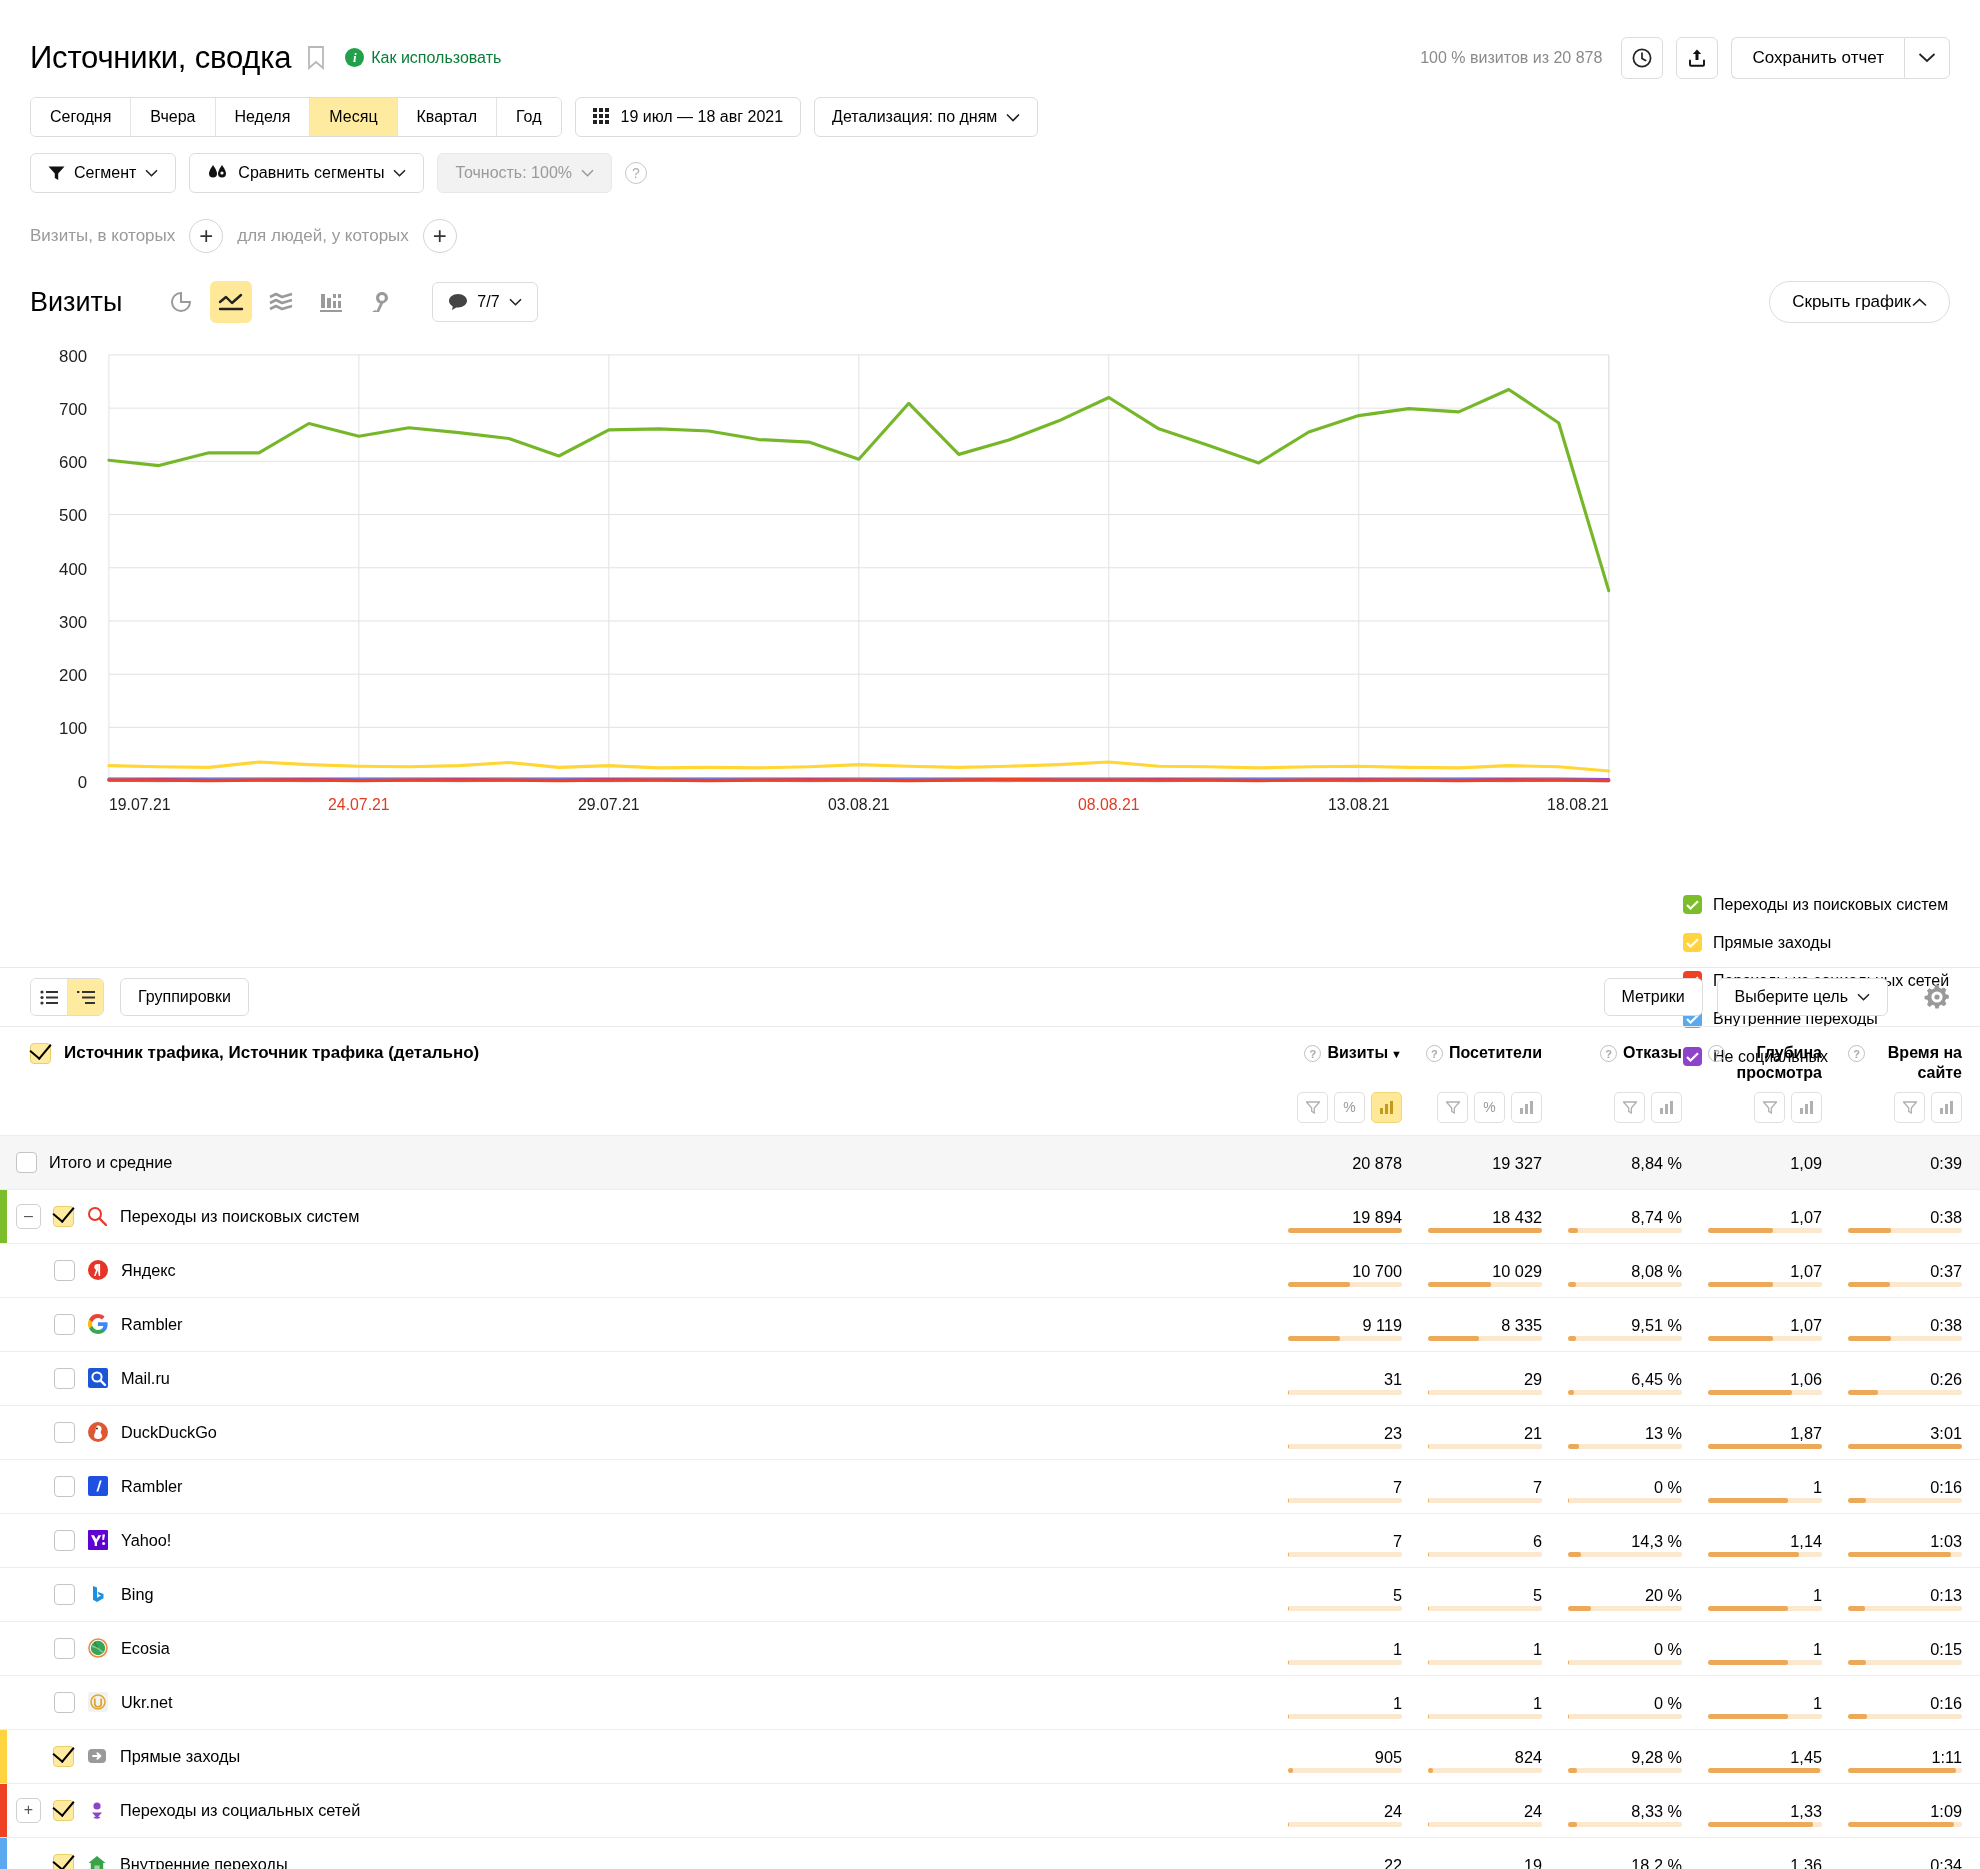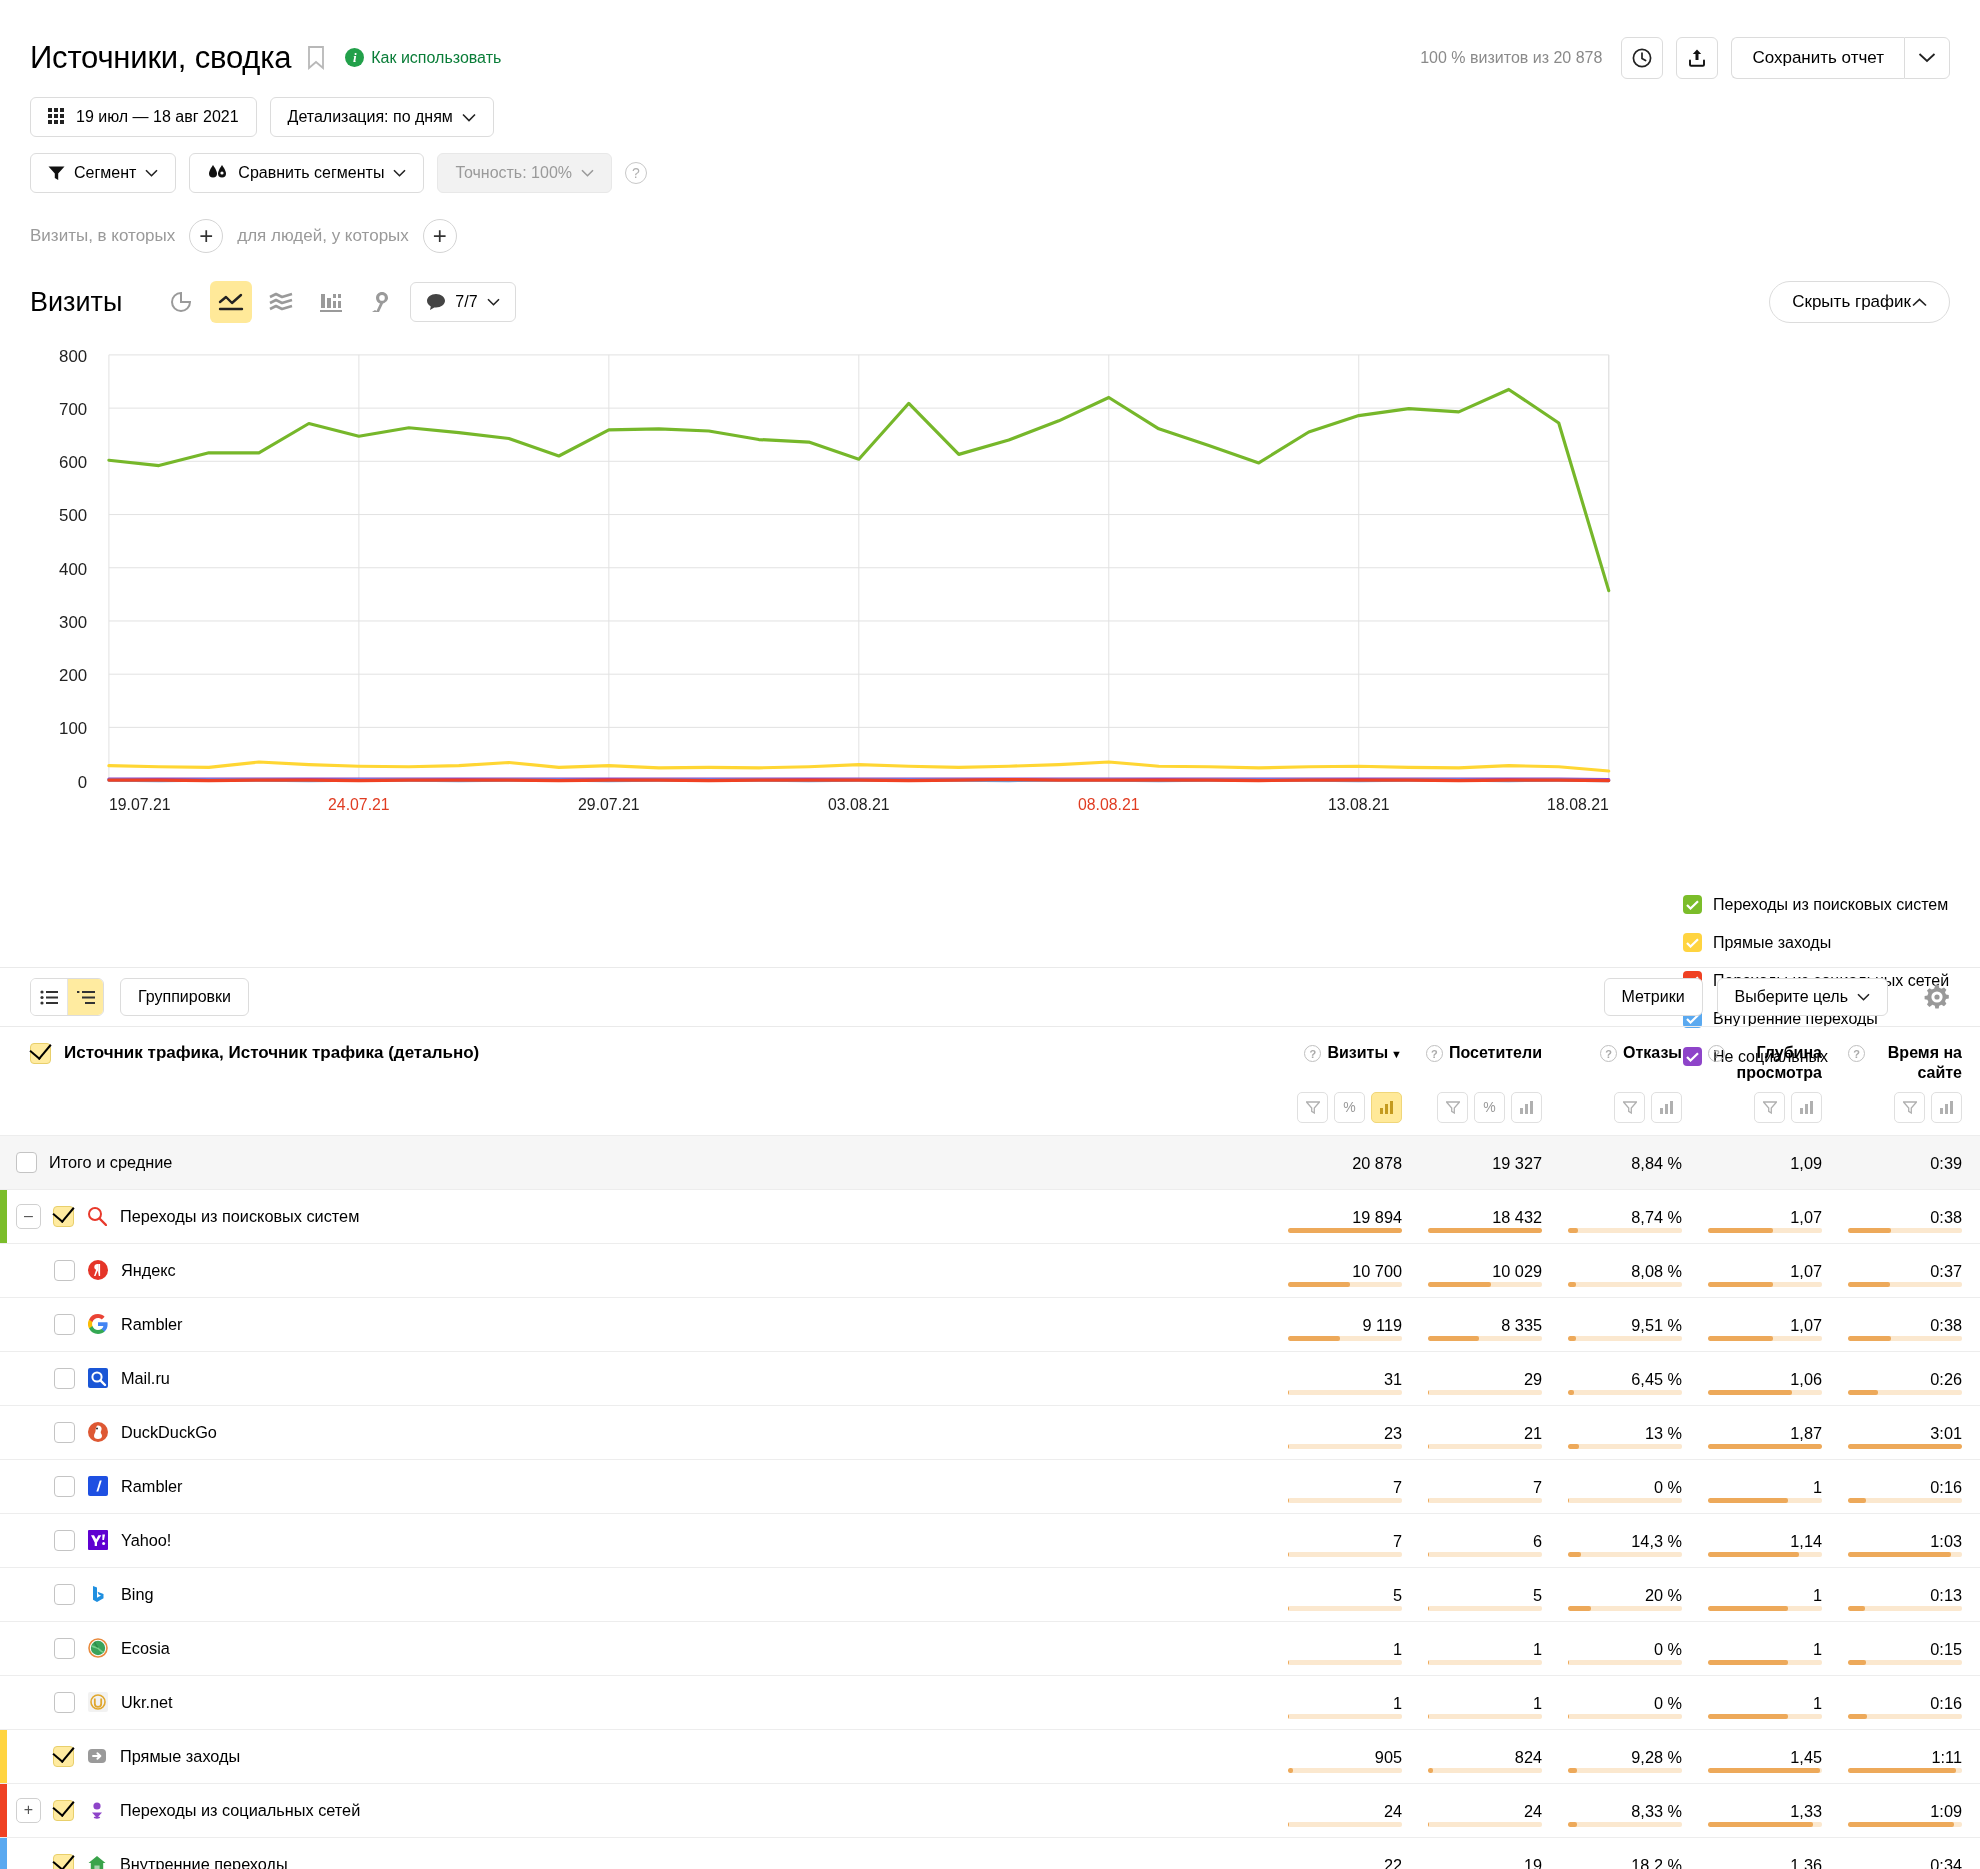--- a/index.html
+++ b/index.html
@@ -90,21 +90,21 @@
 
   
   .chartctl { display:flex;align-items:center;padding:0 30px;margin-top:28px;gap:0; }
   .chart-metric { font-size:27px; font-weight:400; margin-right:38px; }
   .vizbtn {
     width:42px;height:42px;border-radius:6px;display:flex;align-items:center;justify-content:center;
     cursor:pointer;margin-right:8px;background:transparent;
   }
   .vizbtn.active { background:#ffe999; }
   .cmt-pill {
-    height:40px;border:1px solid #dcdcdc;border-radius:6px;background:#fff;
+    margin-left:22px;height:40px;border:1px solid #dcdcdc;border-radius:6px;background:#fff;
     display:flex;align-items:center;padding:0 15px;gap:9px;font-size:16px;cursor:pointer;
   }
   .hide-chart {
     margin-left:auto;height:42px;border:1px solid #dcdcdc;border-radius:21px;background:#fff;
     display:flex;align-items:center;padding:0 22px;font-size:17px;cursor:pointer;gap:1px;
   }
 
   
   .chartwrap { position:relative; margin-top:22px; height:495px; }
   .chart-svg { display:block; }
@@ -241,20 +241,28 @@
         <div class="save-caret">
           <svg width="18" height="11" viewBox="0 0 18 11">
               <path d="M1.5 2l7.5 7 7.5-7" fill="none" stroke="#222" stroke-width="1.8"></path>
             </svg>
         </div>
       </div>
     </div>
   </div>
 
   <div class="toolbar1">
+    <div class="seg-group">
+      <div class="seg-item">Сегодня</div>
+      <div class="seg-item">Вчера</div>
+      <div class="seg-item">Неделя</div>
+      <div class="seg-item active">Месяц</div>
+      <div class="seg-item">Квартал</div>
+      <div class="seg-item">Год</div>
+    </div>
     <div class="pill">
       <svg width="19" height="19" viewBox="0 0 19 19">
         <g fill="#222">
           <rect x="0" y="0" width="4" height="4"></rect>
             <rect x="6" y="0" width="4" height="4"></rect>
             <rect x="12" y="0" width="4" height="4"></rect>
           <rect x="0" y="6" width="4" height="4"></rect>
             <rect x="6" y="6" width="4" height="4"></rect>
             <rect x="12" y="6" width="4" height="4"></rect>
           <rect x="0" y="12" width="4" height="4"></rect>

